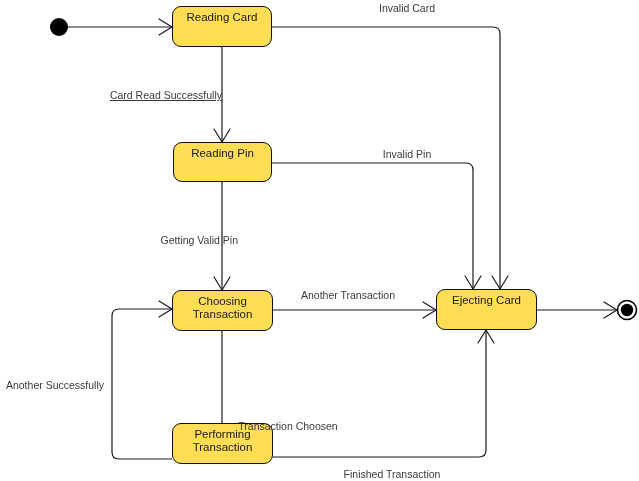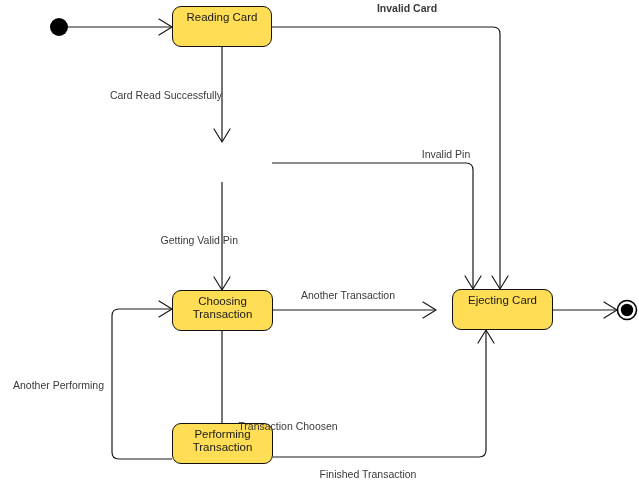--- a/index.html
+++ b/index.html
@@ -126,38 +126,39 @@
     </g>
 
     <g>
       <circle cx="627" cy="310" r="9.5" fill="#ffffff" stroke="#000000" stroke-width="1.6"></circle>
       <circle cx="627" cy="310" r="6.2" fill="#000000"></circle>
     </g>
   </svg>
 
   <div class="state-box" style="left:172px; top:6px; width:100px; height:41px;">Reading Card</div>
 
+  <div class="state-box" style="left:173px; top:142px; width:99px; height:40px;">Reading Pin</div>
 
   <div class="state-box" style="left:172px; top:290px; width:101px; height:41px;">Choosing
 Transaction</div>
 
   <div class="state-box" style="left:172px; top:423px; width:101px; height:41px;">Performing
 Transaction</div>
 
-  <div class="state-box" style="left:436px; top:289px; width:101px; height:41px;margin-left:16px;">Ejecting Card</div>
+  <div class="state-box" style="left:436px; top:289px; width:101px; height:41px;">Ejecting Card</div>
 
-  <div class="edge-label label-right" style="left:222px; top:89px;">Card Read Successfully</div>
+  <div class="edge-label label-right" style="left:222px; top:89px;text-decoration:underline;">Card Read Successfully</div>
 
-  <div class="edge-label label-center" style="left:407px; top:2px;font-weight:bold;">Invalid Card</div>
+  <div class="edge-label label-center" style="left:407px; top:2px;">Invalid Card</div>
 
   <div class="edge-label label-right" style="left:222px; top:234px;margin-left:16px;">Getting Valid Pin</div>
 
-  <div class="edge-label label-center" style="left:407px; top:148px;margin-left:39px;">Invalid Pin</div>
+  <div class="edge-label label-center" style="left:407px; top:148px;">Invalid Pin</div>
 
   <div class="edge-label label-center" style="left:348px; top:289px;">Another Transaction</div>
 
   <div class="edge-label label-center" style="left:288px; top:381px;margin-top:39px;">Transaction Choosen</div>
 
-  <div class="edge-label label-right" style="left:104px; top:379px;">Another Performing</div>
+  <div class="edge-label label-right" style="left:104px; top:379px;">Another Successfully</div>
 
-  <div class="edge-label label-center" style="left:368px; top:468px;">Finished Transaction</div>
+  <div class="edge-label label-center" style="left:392px; top:468px;">Finished Transaction</div>
 
 </div>
 
 </body></html>

